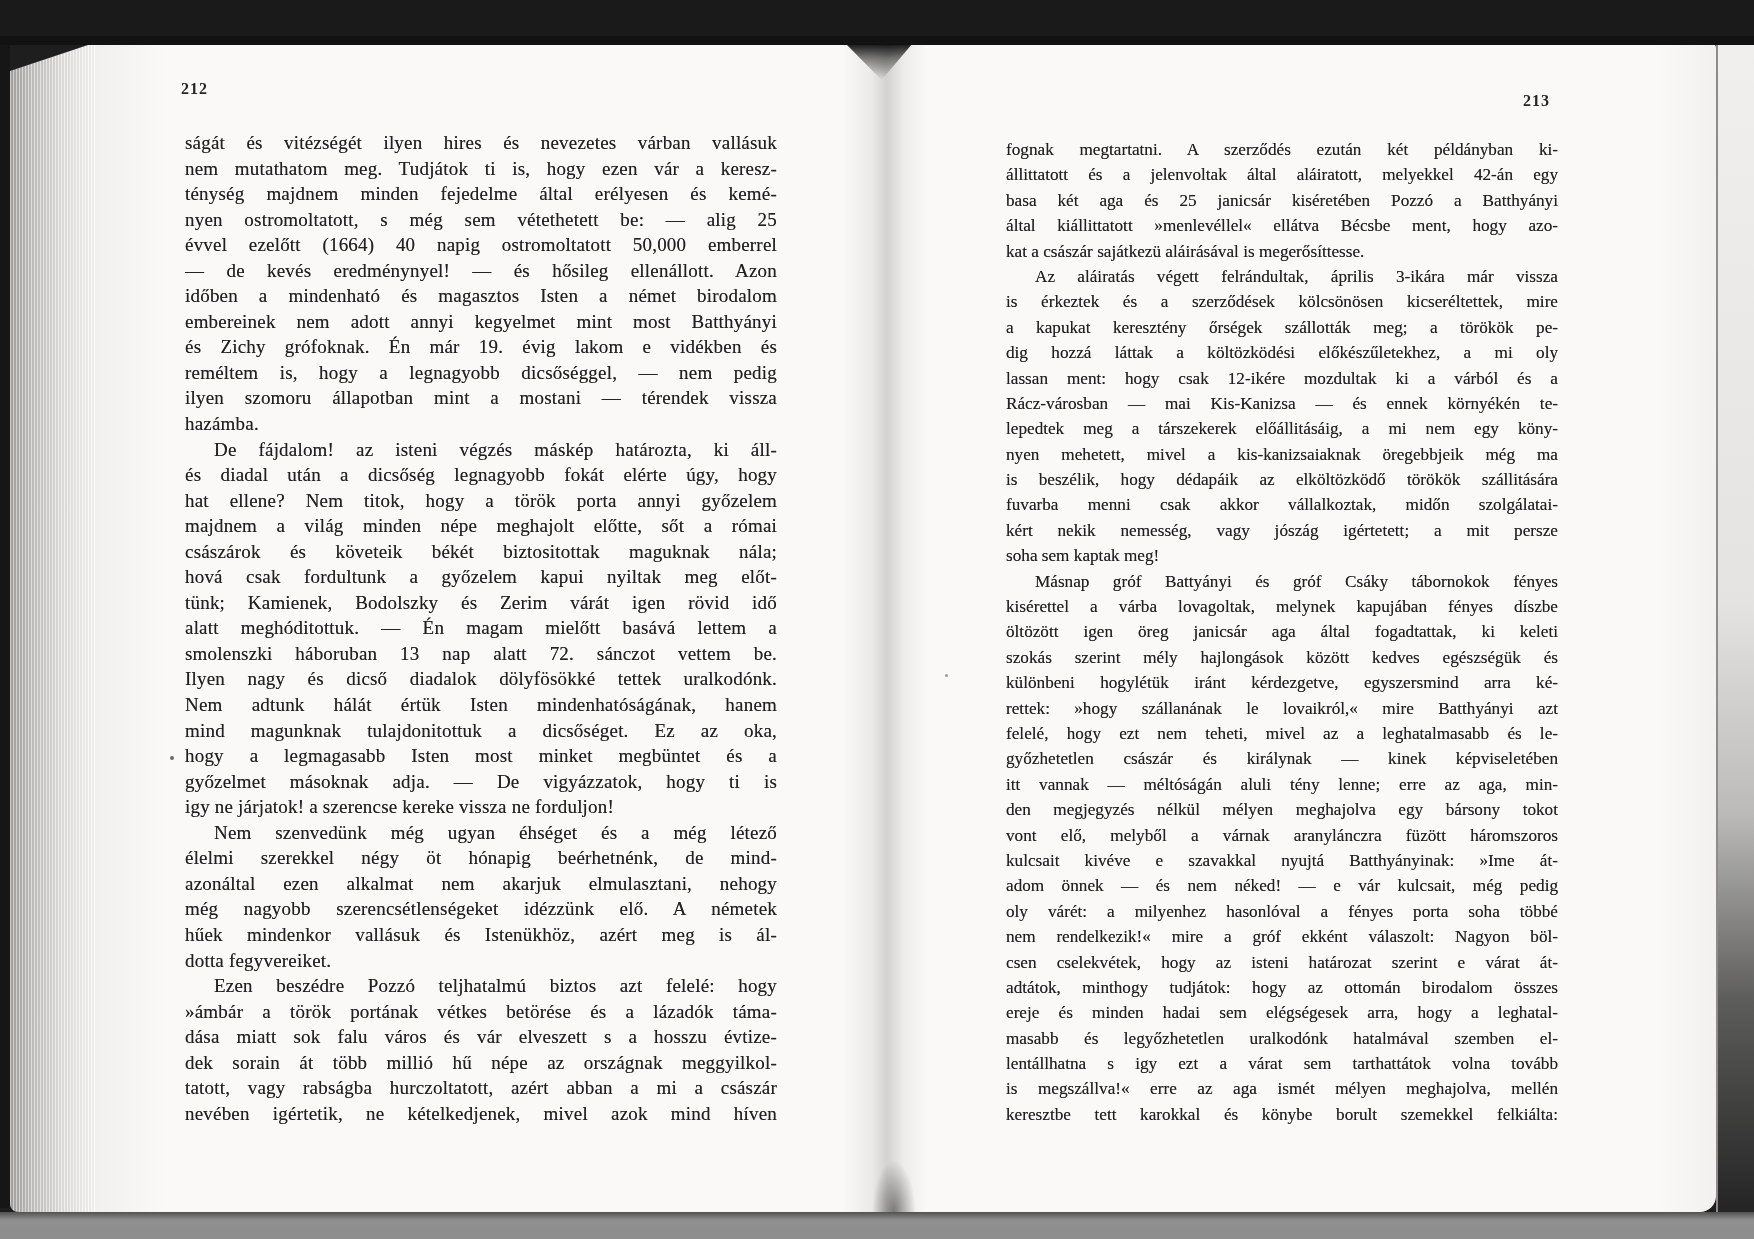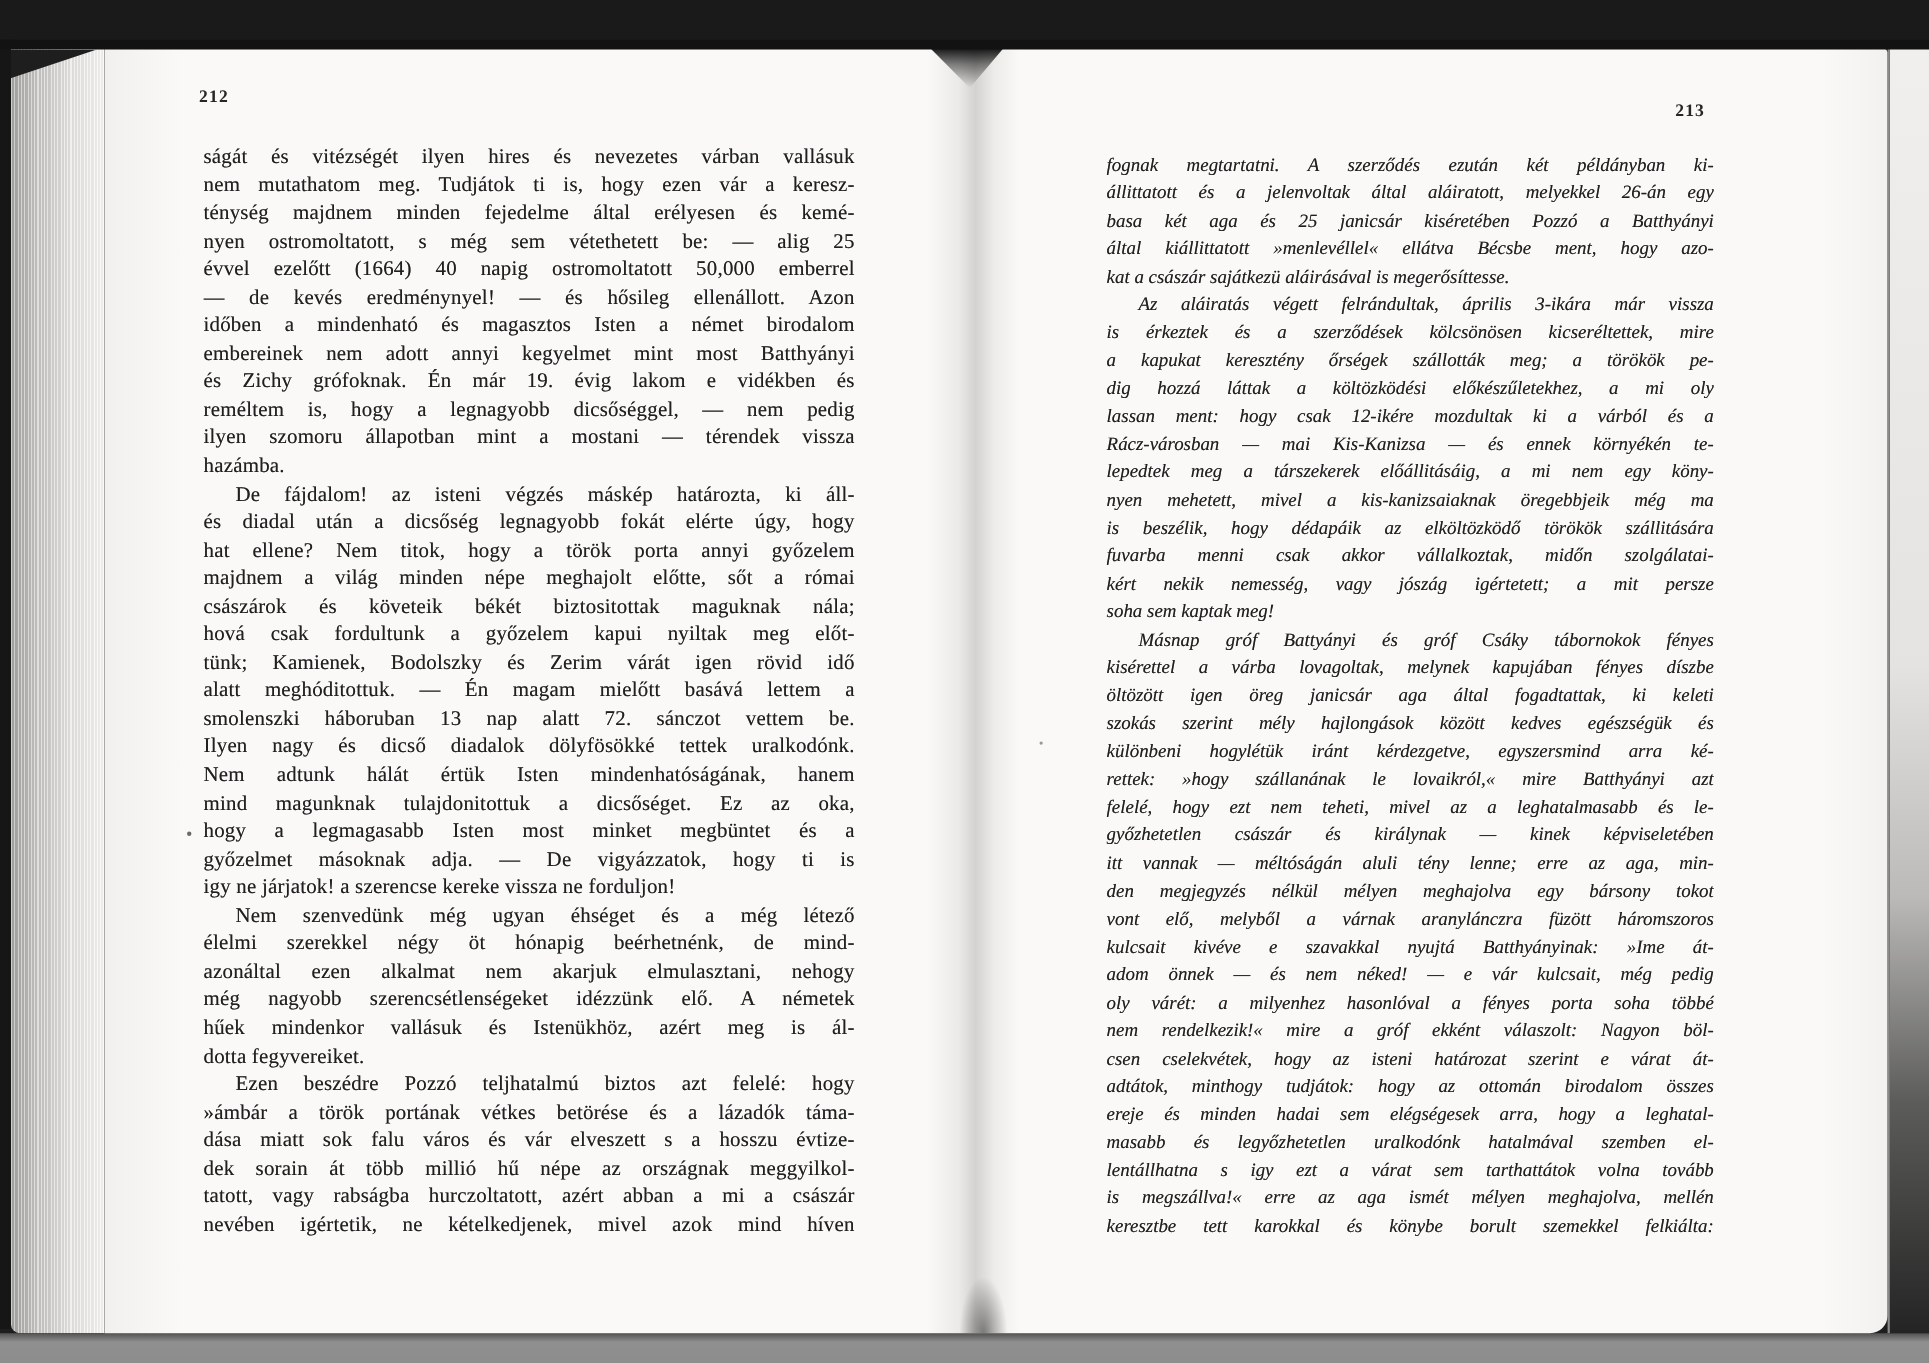--- a/index.html
+++ b/index.html
@@ -84,21 +84,21 @@
   
   .text-col { position: absolute; color: #202020; text-shadow: 0 0 0.5px rgba(32,32,32,0.55); }
   .col-left  { left: 90px;  top: 86px; width: 592px; font-size: 19px;  line-height: 25.55px; letter-spacing: 0.2px; }
   .col-right { left: 911px; top: 93px; width: 552px; font-size: 17.2px; line-height: 25.4px; }
   .tline {
     text-align: justify;
     text-align-last: justify;
     overflow: hidden;
   }
   .col-left  .tline { height: 25.55px; }
-  .col-right .tline { height: 25.4px; font-style: italic; }
+  .col-right .tline { height: 25.4px; }
   .tline.indent { text-indent: 29px; }
   .tline.endline { text-align-last: left; }
   
   .ink-dot { position: absolute; border-radius: 50%; background: #3a3a3a; }
   .dot1 { left: 75px;  top: 712px; width: 4px; height: 4px; opacity: 0.75; }
   .dot2 { left: 850px; top: 630px; width: 3px; height: 3px; opacity: 0.5; }
 </style>
 </head>
 <body>
 
@@ -147,21 +147,21 @@
         <div class="tline endline">dotta fegyvereiket.</div>
         <div class="tline indent">Ezen beszédre Pozzó teljhatalmú biztos azt felelé: hogy</div>
         <div class="tline">»ámbár a török portának vétkes betörése és a lázadók táma-</div>
         <div class="tline">dása miatt sok falu város és vár elveszett s a hosszu évtize-</div>
         <div class="tline">dek sorain át több millió hű népe az országnak meggyilkol-</div>
         <div class="tline">tatott, vagy rabságba hurczoltatott, azért abban a mi a császár</div>
         <div class="tline">nevében igértetik, ne kételkedjenek, mivel azok mind híven</div>
       </div>
     <div id="right-text" class="text-col col-right">
         <div class="tline">fognak megtartatni. A szerződés ezután két példányban ki-</div>
-        <div class="tline">állittatott és a jelenvoltak által aláiratott, melyekkel 26-án egy</div>
+        <div class="tline">állittatott és a jelenvoltak által aláiratott, melyekkel 42-án egy</div>
         <div class="tline">basa két aga és 25 janicsár kiséretében Pozzó a Batthyányi</div>
         <div class="tline">által kiállittatott »menlevéllel« ellátva Bécsbe ment, hogy azo-</div>
         <div class="tline endline">kat a császár sajátkezü aláirásával is megerősíttesse.</div>
         <div class="tline indent">Az aláiratás végett felrándultak, április 3-ikára már vissza</div>
         <div class="tline">is érkeztek és a szerződések kölcsönösen kicseréltettek, mire</div>
         <div class="tline">a kapukat keresztény őrségek szállották meg; a törökök pe-</div>
         <div class="tline">dig hozzá láttak a költözködési előkészűletekhez, a mi oly</div>
         <div class="tline">lassan ment: hogy csak 12-ikére mozdultak ki a várból és a</div>
         <div class="tline">Rácz-városban — mai Kis-Kanizsa — és ennek környékén te-</div>
         <div class="tline">lepedtek meg a társzekerek előállitásáig, a mi nem egy köny-</div>

